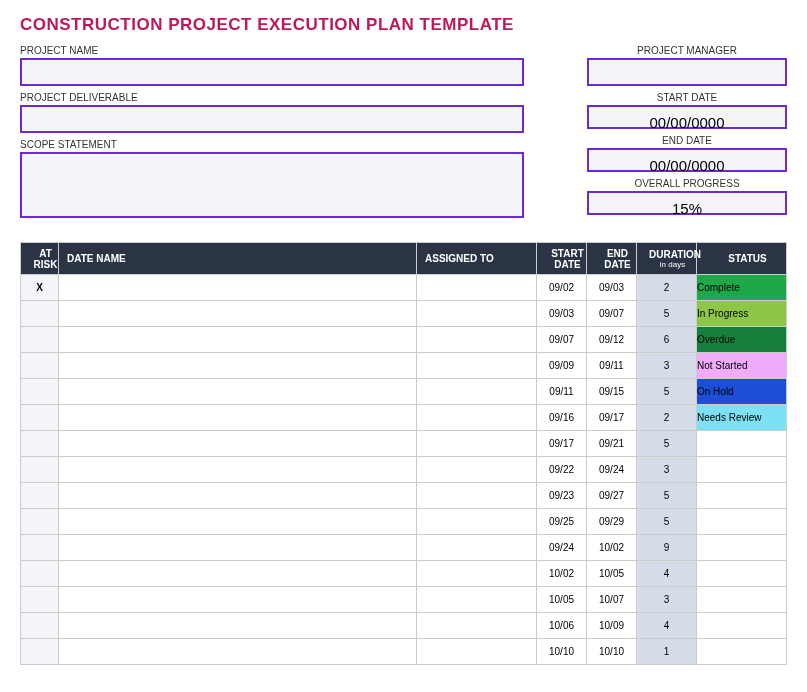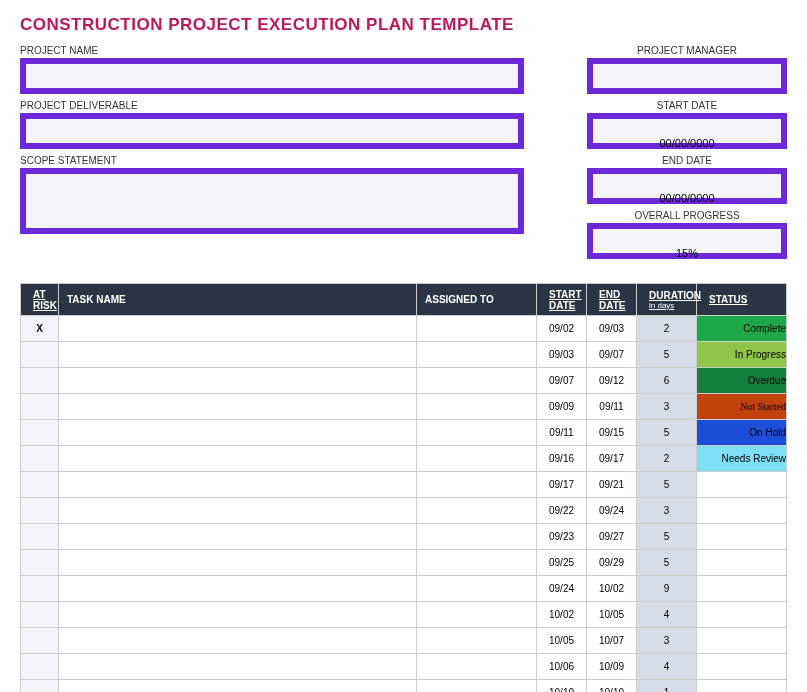--- a/index.html
+++ b/index.html
@@ -4,45 +4,45 @@
 <style>
 * { box-sizing: border-box; margin: 0; padding: 0; }
 body { font-family: Arial, sans-serif; background: #fff; padding: 15px 20px; width: 807px; }
 .title { font-size: 17px; font-weight: bold; color: #be185d; letter-spacing: 0.5px; margin-bottom: 10px; }
 .header { display: flex; gap: 63px; margin-bottom: 18px; }
 .left-col { flex: 1; }
 .right-col { width: 200px; }
 .field { margin-bottom: 6px; }
 .field-label { font-size: 10px; color: #333; margin-bottom: 2px; }
 .right-col .field-label { text-align: center; }
-.field-box { border: 6px solid #6d28d9; background: #f3f5f8; width: 100%; font-size: 11px; text-align: center; padding: 12px; }
+.field-box { border: 2px solid #6d28d9; background: #f3f5f8; width: 100%; font-size: 15px; text-align: center; padding: 4px; }
 .left-col .field-box { text-align: left; padding-left: 4px; }
 .h-sm { height: 24px; line-height: 24px; }
 .h-md { height: 28px; line-height: 28px; }
 .h-lg { height: 66px; }
 table { border-collapse: collapse; width: 100%; table-layout: fixed; }
 th, td { border: 1px solid #ccc; font-size: 10px; padding: 0; }
 th { background: #2a3444; color: #fff; font-weight: bold; height: 32px; vertical-align: middle; text-align: left; padding-left: 8px; }
-th.center { padding-left: 12px; text-decoration: underline; }
+th.center { text-align: center; padding-left: 12px; }
 th .sub { display: block; font-size: 8px; font-weight: normal; }
 td { height: 26px; vertical-align: middle; text-align: center; }
-td.left { text-align: right; padding-left: 8px; }
+td.left { text-align: left; padding-left: 0; }
 .col-risk { width: 38px; }
 .col-task { width: auto; }
 .col-assigned { width: 120px; }
 .col-start { width: 50px; }
 .col-end { width: 50px; }
 .col-duration { width: 60px; }
 .col-status { width: 90px; }
 td.risk { background: #f3f5f8; font-weight: bold; }
 td.duration { background: #d6dce8; }
 .status-Complete { background: #1fa84a; }
 .status-In-Progress { background: #8ec648; }
 .status-Overdue { background: #15803d; }
-.status-Not-Started { background: #c2410c; font-family: Liberation Serif, serif; }
+.status-Not-Started { background: #f0abfc; }
 .status-On-Hold { background: #1d4ed8; }
 .status-Needs-Review { background: #7ee0f5; }
 </style>
 </head>
 <body>
 
 <div class="title">CONSTRUCTION PROJECT EXECUTION PLAN TEMPLATE</div>
 
 <div class="header">
   <div class="left-col">
@@ -85,21 +85,21 @@
       <col class="col-task">
       <col class="col-assigned">
     <col class="col-start">
       <col class="col-end">
       <col class="col-duration">
       <col class="col-status">
   </colgroup>
   <thead>
     <tr>
       <th class="center">AT RISK</th>
-      <th>TASK NAME</th>
+      <th>DATE NAME</th>
       <th>ASSIGNED TO</th>
       <th class="center">START DATE</th>
       <th class="center">END DATE</th>
       <th class="center"><span>DURATION</span><span class="sub">in days</span></th>
       <th class="center">STATUS</th>
     </tr>
   </thead>
   <tbody id="table-body">
       <tr>
         <td class="risk">X</td>

